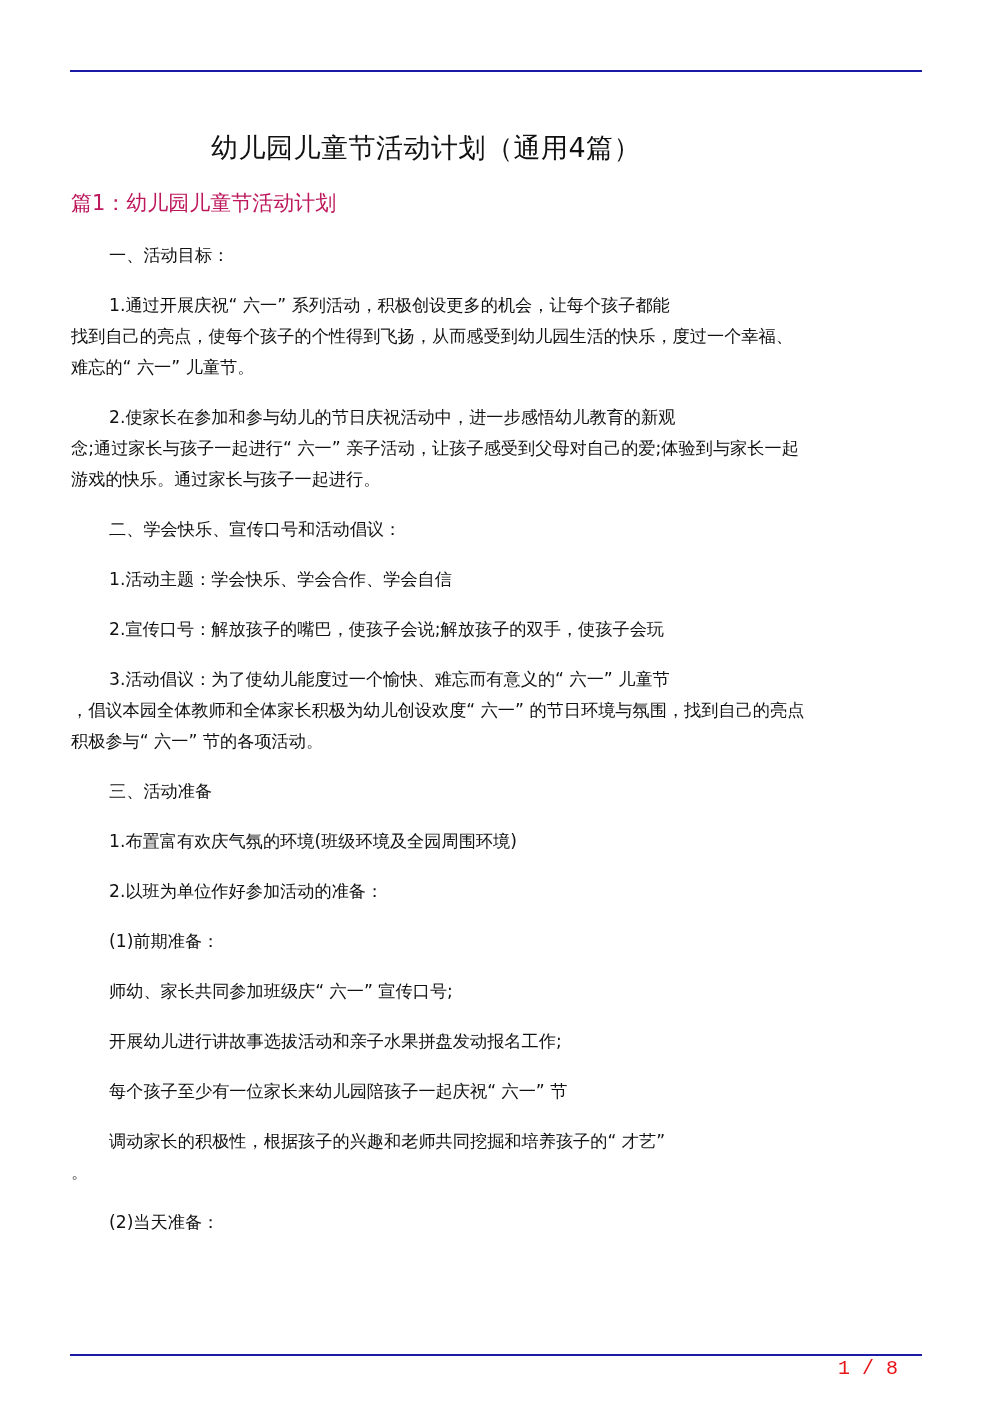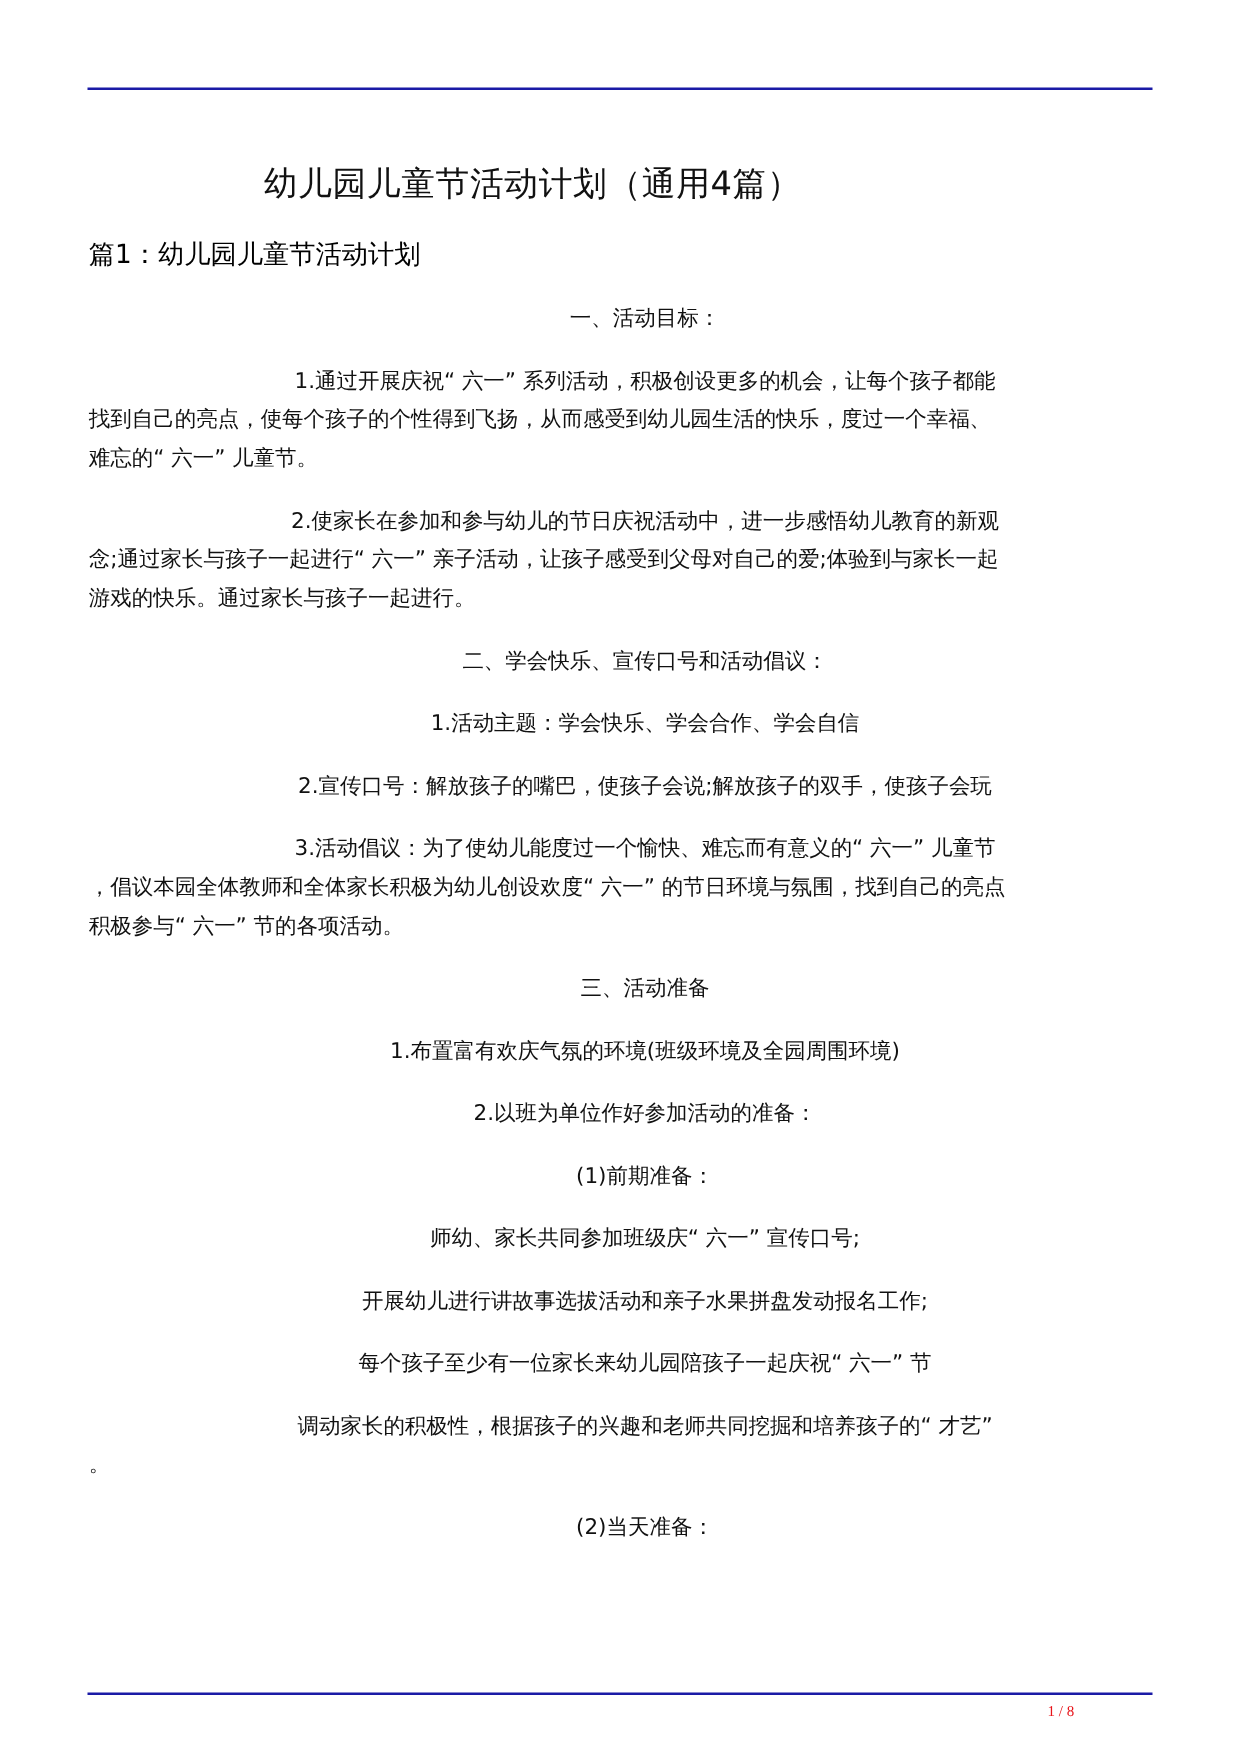--- a/index.html
+++ b/index.html
@@ -14,33 +14,33 @@
     }
     .rule.top { top: 70px; }
     .rule.bottom { top: 1354px; }
     .title {
       position: absolute; left: 0; width: 852px; top: 128px;
       text-align: center; font-size: 27px; line-height: 40px; color: #111;
       letter-spacing: 0.5px;
     }
     .section-heading {
       position: absolute; left: 71px; top: 186px;
-      font-size: 21px; line-height: 34px; color: #000000; text-align: right;
+      font-size: 21px; line-height: 34px; color: #be185d; text-align: right;
     }
     .body-text {
       position: absolute; left: 71px; top: 240px; width: 852px;
       font-size: 17.2px; line-height: 31px;
     }
     .p { margin: 0 0 19px 0; white-space: nowrap; }
     .p .line { display: block; white-space: nowrap; }
-    .p .line.first { padding-left: 38px; text-align: center; }
+    .p .line.first { padding-left: 38px; }
     .page-number {
       position: absolute; top: 1358px; left: 838px;
-      font-size: 12px; line-height: 22px; color: #e8141a;
-      font-family: Liberation Serif, serif;
+      font-size: 20px; line-height: 22px; color: #e8141a;
+      font-family: Liberation Mono, monospace;
     }
   </style>
 </head>
 <body>
 
 <div class="rule top"></div>
 
 <div class="title">幼儿园儿童节活动计划（通用4篇）</div>
 
 <div class="section-heading">篇1：幼儿园儿童节活动计划</div>

